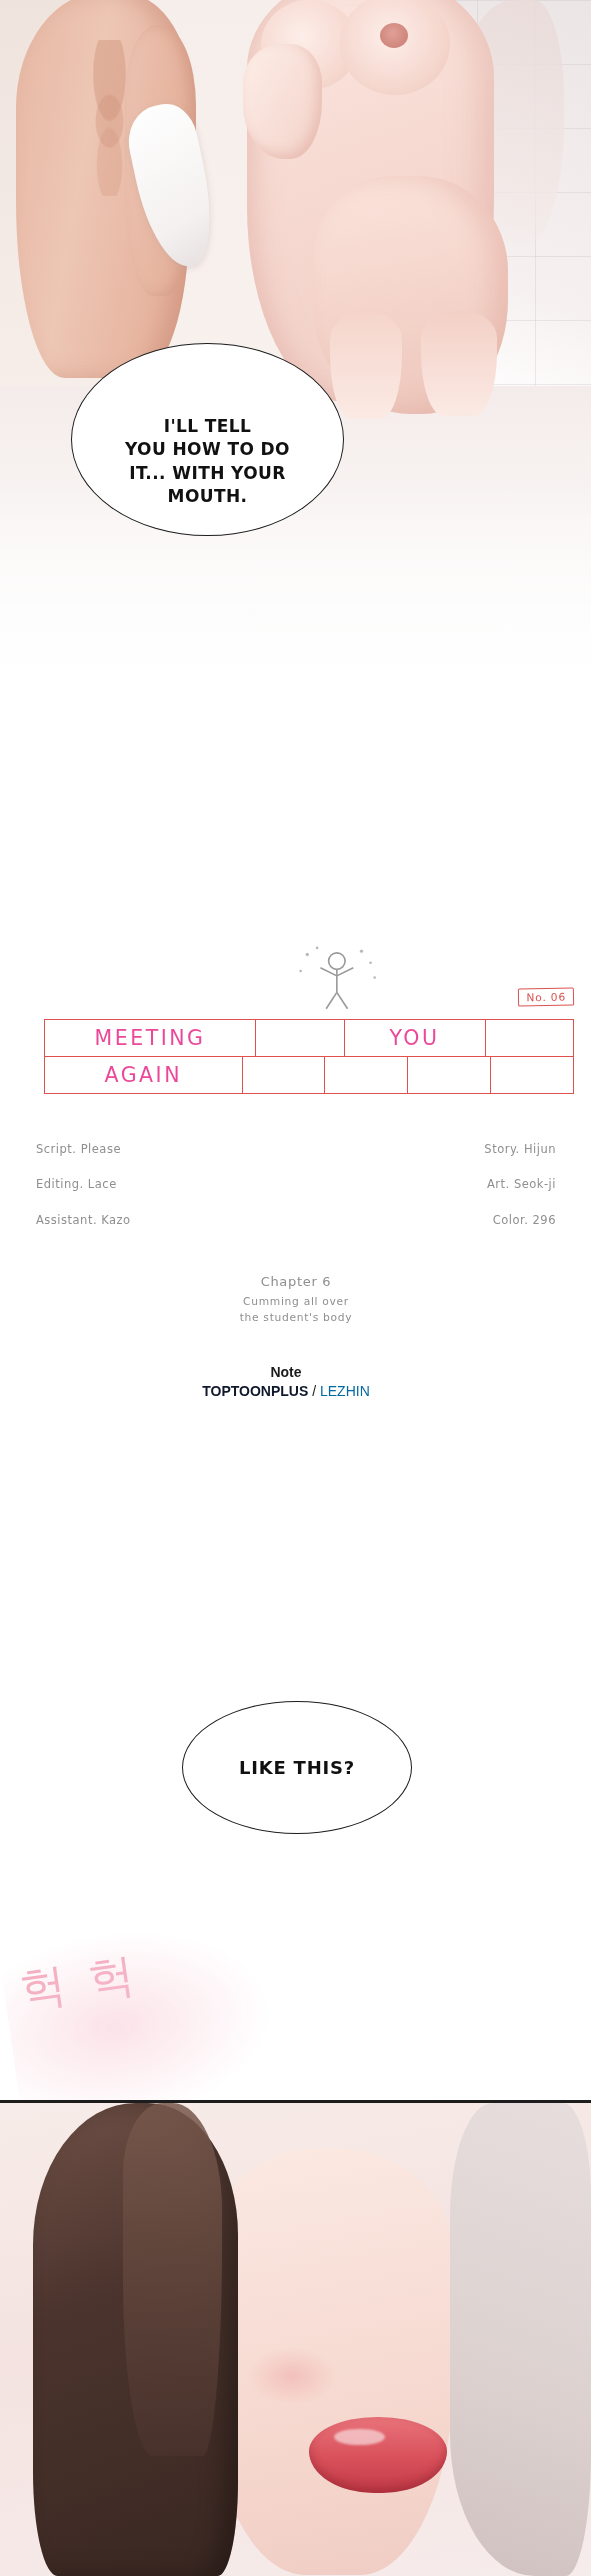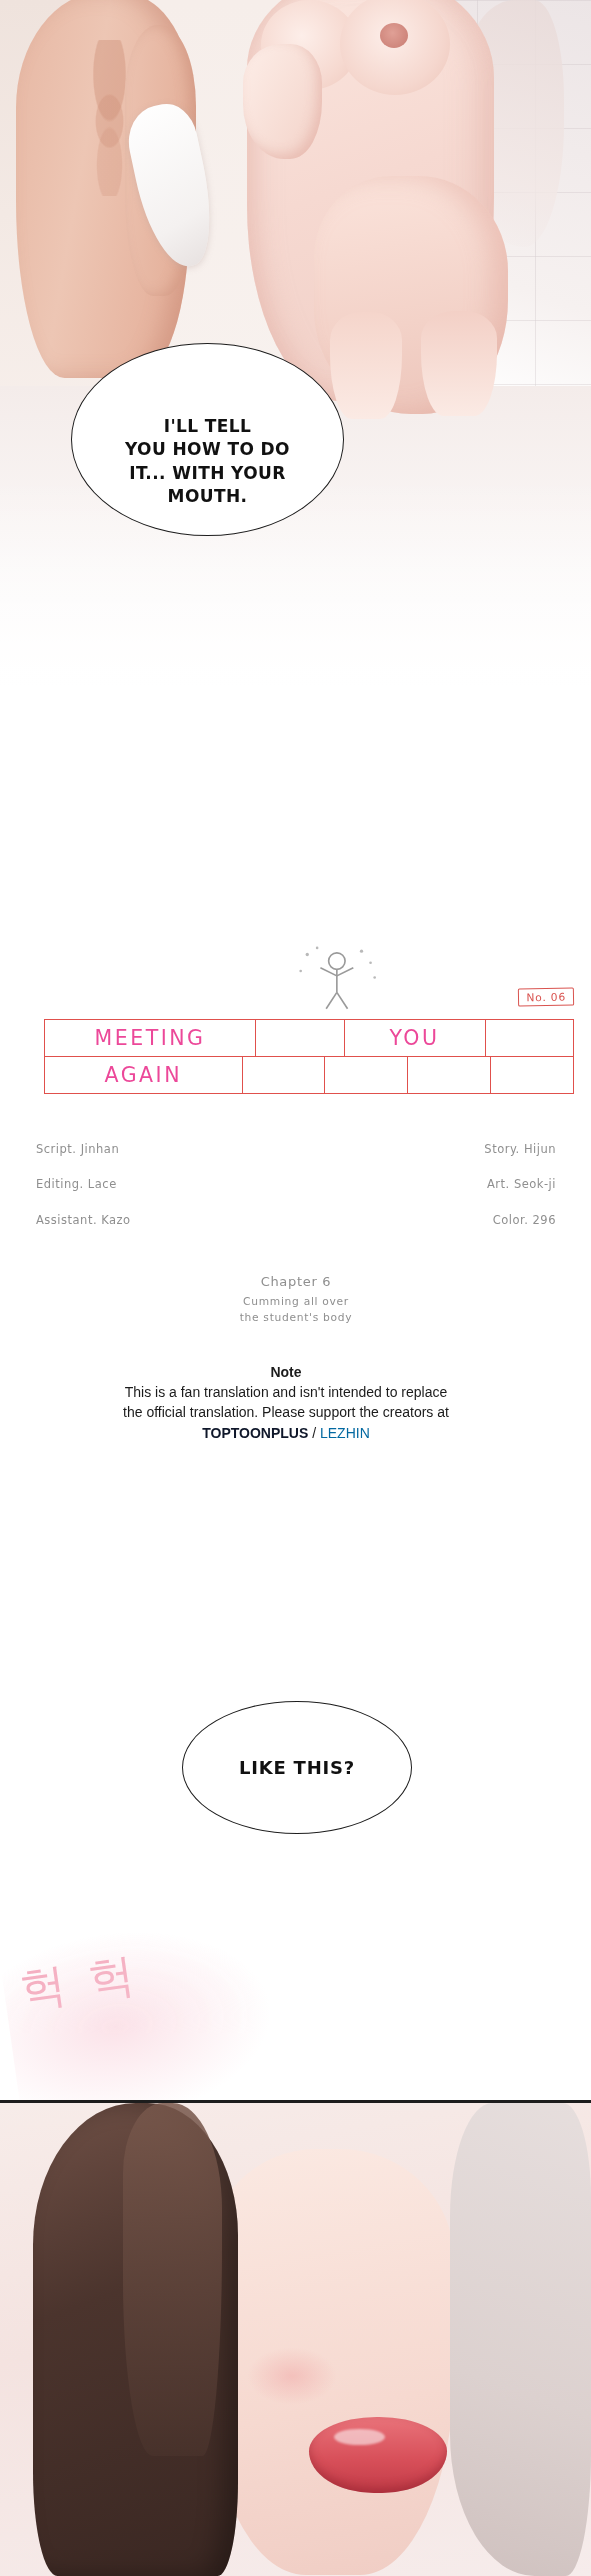--- a/index.html
+++ b/index.html
@@ -488,42 +488,41 @@
           <div class="title-cell"></div>
           <div class="title-cell"></div>
           <div class="title-cell"></div>
           <div class="title-cell"></div>
         </div>
       </div>
     </div>
 
     <div class="staff">
       <div class="staff-row">
-        <span class="staff-left">Script. Jinhan</span>
+        <span class="staff-left">Script. Please</span>
         <span class="staff-right">Story. Hijun</span>
       </div>
       <div class="staff-row">
         <span class="staff-left">Editing. Lace</span>
         <span class="staff-right">Art. Seok-ji</span>
       </div>
       <div class="staff-row">
         <span class="staff-left">Assistant. Kazo</span>
         <span class="staff-right">Color. 296</span>
       </div>
     </div>
 
     <div class="chapter-block">
       <div class="chapter-num">Chapter 6</div>
       <div class="chapter-sub">Cumming all over</div>
       <div class="chapter-sub">the student's body</div>
     </div>
 
     <div class="note-block">
       <div class="note-title">Note</div>
-      <div class="note-body">This is a fan translation and isn't intended to replace the official translation. Please support the creators at</div>
       <div class="note-links">
         <span class="brand">TOPTOONPLUS</span><span class="sep"> / </span><span class="alt">LEZHIN</span>
       </div>
     </div>
 
     <div class="bubble-2">
       <div class="bubble-text">LIKE THIS?</div>
     </div>
 
     <div class="sfx">

